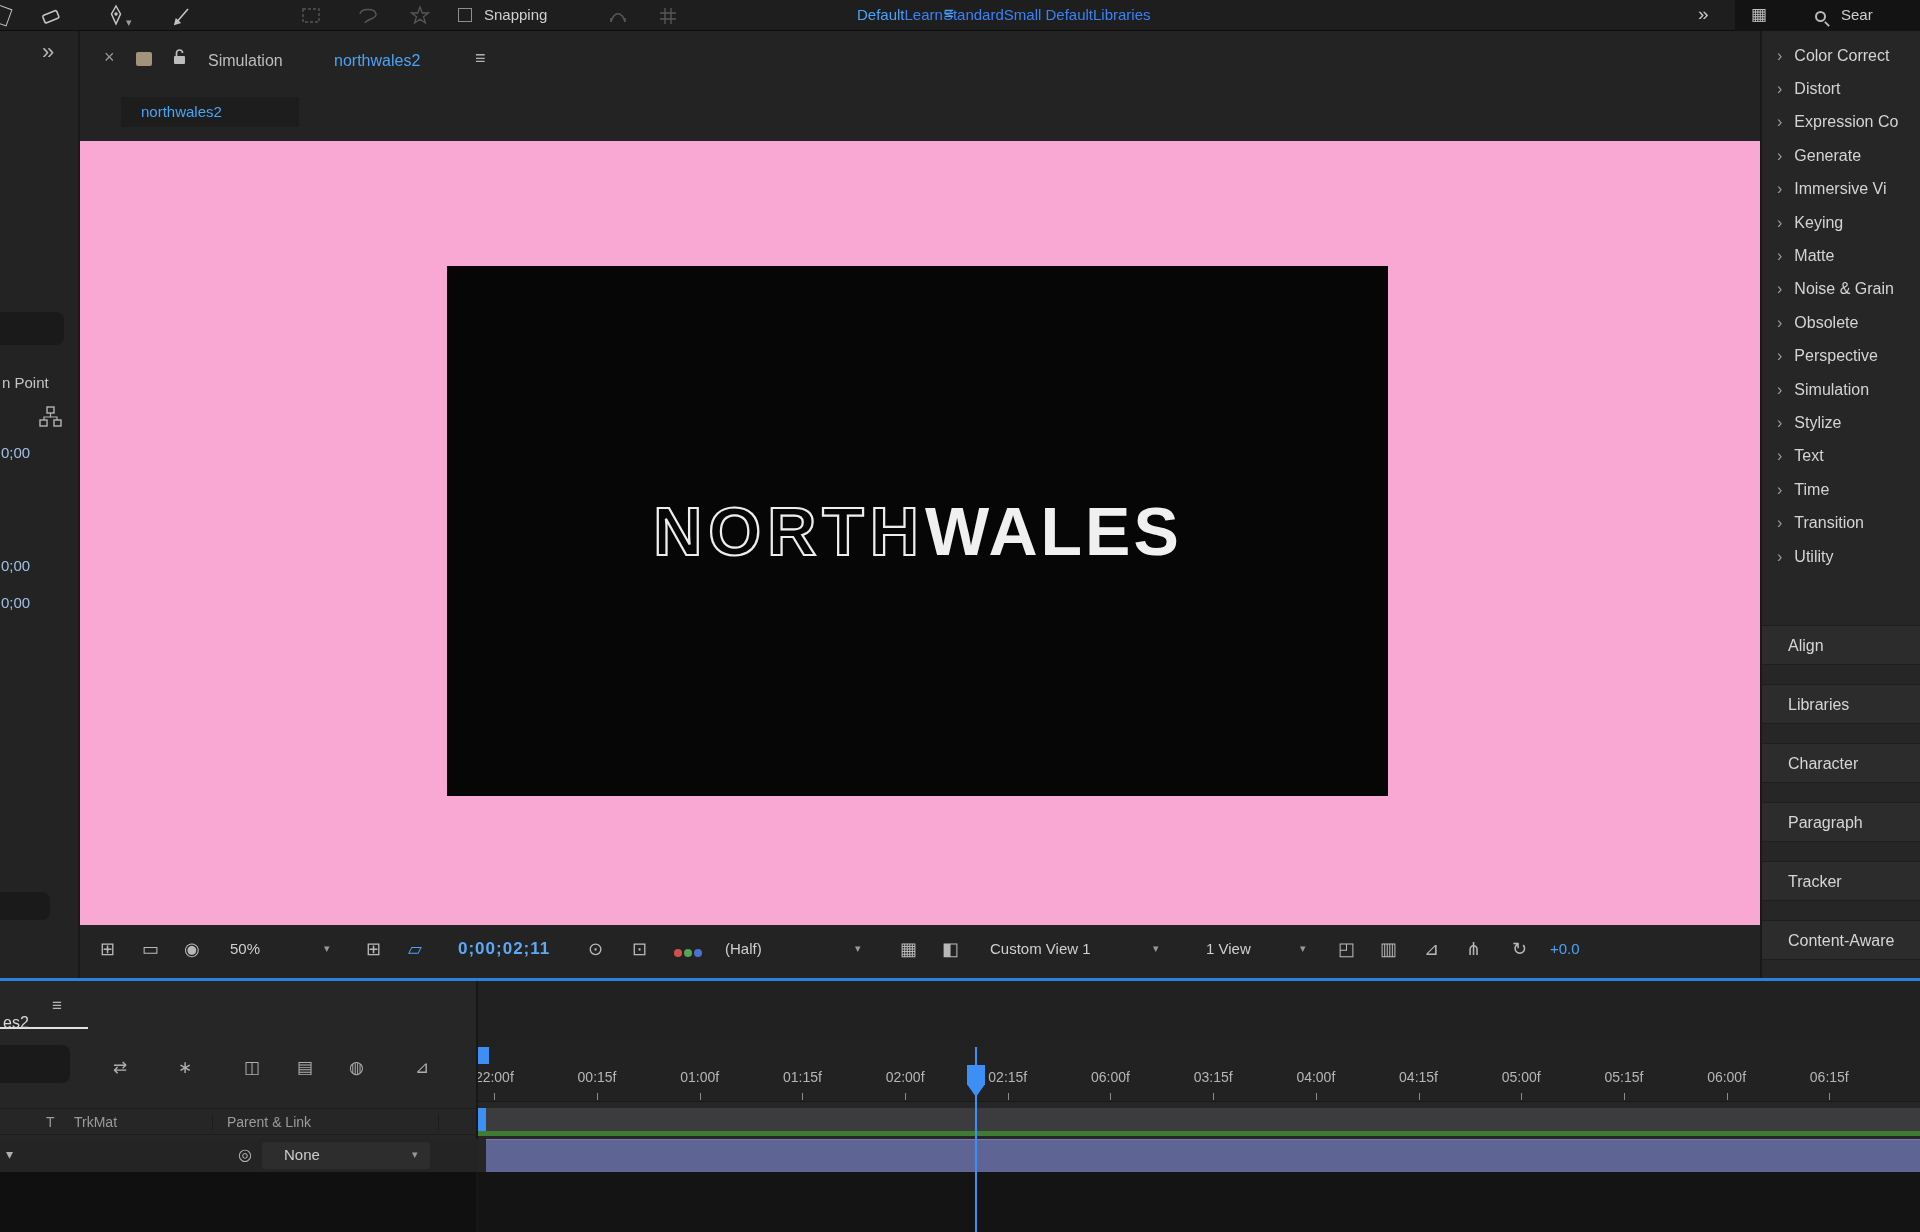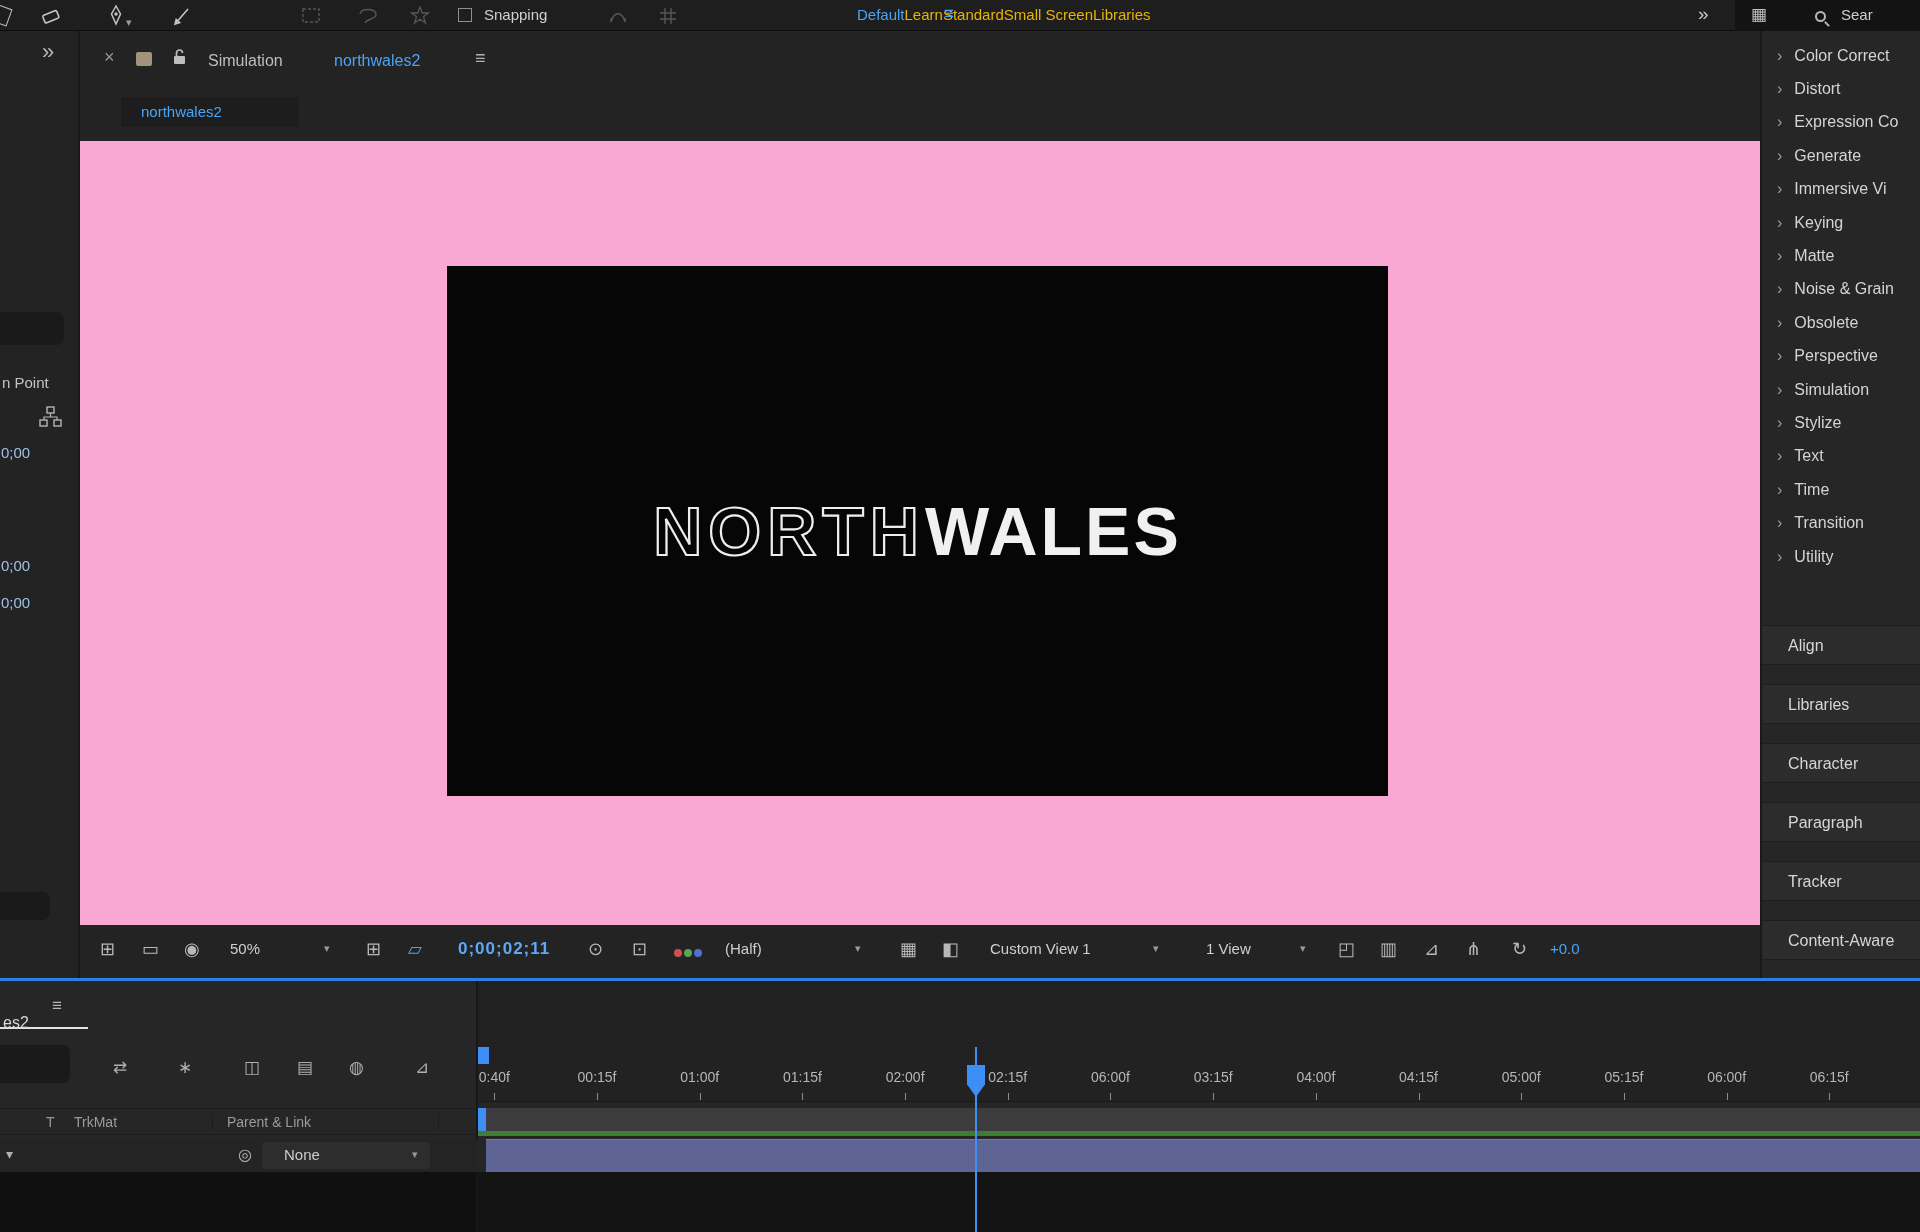--- a/index.html
+++ b/index.html
@@ -1,21 +1,21 @@
 <!DOCTYPE html>
 <html style="--accent: #4ba3f5; --playhead: #3d8ff5; --divider-blue: #2d7fe0; --layer-bar: #5e6494; --green-line: #3f7d35; --rgb-red: #d05050; --rgb-green: #58a552; --rgb-blue: #5070d0;"><head>
 <meta charset="utf-8">
 <style>
   *{margin:0;padding:0;box-sizing:border-box}
   html,body{width:1920px;height:1232px;overflow:hidden;background:#232323;
     font-family:"Liberation Sans",sans-serif;color:#c8c8c8;-webkit-font-smoothing:antialiased}
   .abs{position:absolute}
   
   .toolbar{background:#1e1e1e;border-bottom:1px solid #0d0d0d;z-index:30}
-  .ws{font-size:15px;color:#eab308;cursor:default;white-space:nowrap}
+  .ws{font-size:15px;color:#3b82f6;cursor:default;white-space:nowrap}
   .ws.active{color:var(--accent,#4ba3f5)}
   .checkbox{width:14px;height:14px;border:1px solid #8f8f8f;background:#1e1e1e}
   .search-zone{background:#131313}
   .search-glass{width:11px;height:11px;border:2px solid #b9b9b9;border-radius:50%;display:inline-block;position:relative}
   .search-glass::after{content:'';position:absolute;width:2px;height:6px;background:#b9b9b9;left:9px;top:8px;transform:rotate(-45deg)}
   
   .left-strip{background:#232323;border-right:2px solid #191919}
   .pill{background:#1a1a1a;border-radius:8px}
   
   .comp-panel{background:#232323}
@@ -91,21 +91,21 @@
   </svg>
   <svg class="abs faded" style="left:656px;top:5px" width="24" height="22">
     <path d="M4 8 h16 M4 14 h16 M9 3 v16 M15 3 v16" fill="none" stroke="#9a9a9a" stroke-width="1.4"></path>
   </svg>
 
   <div class="abs" style="left:857px;top:6px;display:flex;">
 
   <span class="ws active">Default</span>
       <span class="ws">Learn</span>
       <span class="ws">Standard</span>
-      <span class="ws">Small Screen</span>
+      <span class="ws">Small Default</span>
       <span class="ws">Libraries</span>
     </div>
   <span class="abs blue-text" style="left:944px;top:4px;font-size:17px">≡</span>
   <span class="abs" style="left:1698px;top:3px;font-size:19px;color:#c9c9c9">»</span>
 
   <div class="abs search-zone" style="left:1735px;top:0;width:185px;height:31px">
     <span class="abs" style="left:16px;top:4px;font-size:17px;color:#c0c0c0">▦</span>
     <span class="abs search-glass" style="left:80px;top:8px"></span>
     <span class="abs" style="left:106px;top:6px;font-size:15px;color:#cfcfcf">Sear</span>
   </div>
@@ -261,21 +261,21 @@
 </aside>
 
 <div class="abs blue-divider" style="left:0;top:978px;width:1920px;height:3px"></div>
 
 <section class="abs timeline" style="left:0;top:981px;width:1920px;height:251px">
 
   <div class="abs tl-top-right" style="left:478px;top:0;width:1442px;height:66px"></div>
   <div class="abs ruler" style="left:478px;top:66px;width:1442px;height:55px">
     <div class="ticks">
 
-    <div class="tick">0:40f</div>
+    <div class="tick">22:00f</div>
         <div class="tick">00:15f</div>
         <div class="tick">01:00f</div>
         <div class="tick">01:15f</div>
         <div class="tick">02:00f</div>
         <div class="tick">02:15f</div>
         <div class="tick">06:00f</div>
         <div class="tick">03:15f</div>
         <div class="tick">04:00f</div>
         <div class="tick">04:15f</div>
         <div class="tick">05:00f</div>

